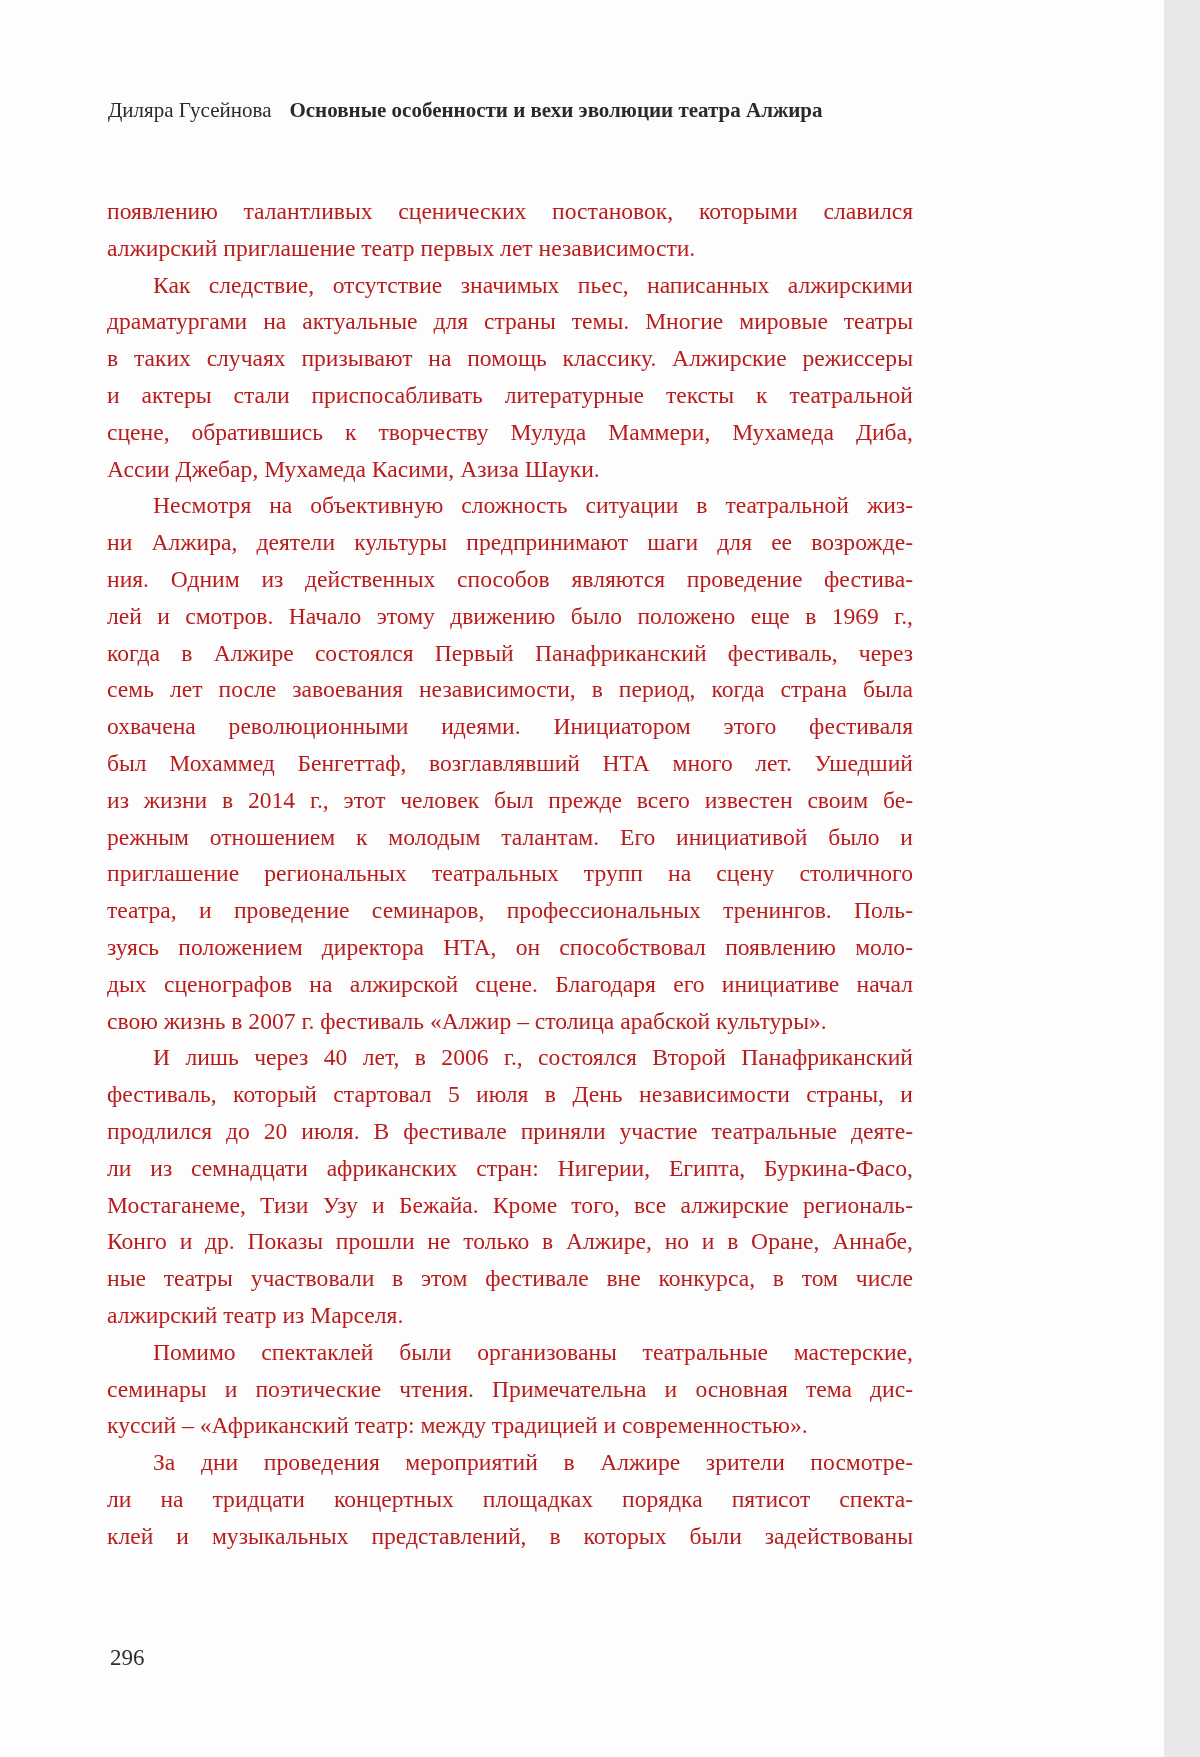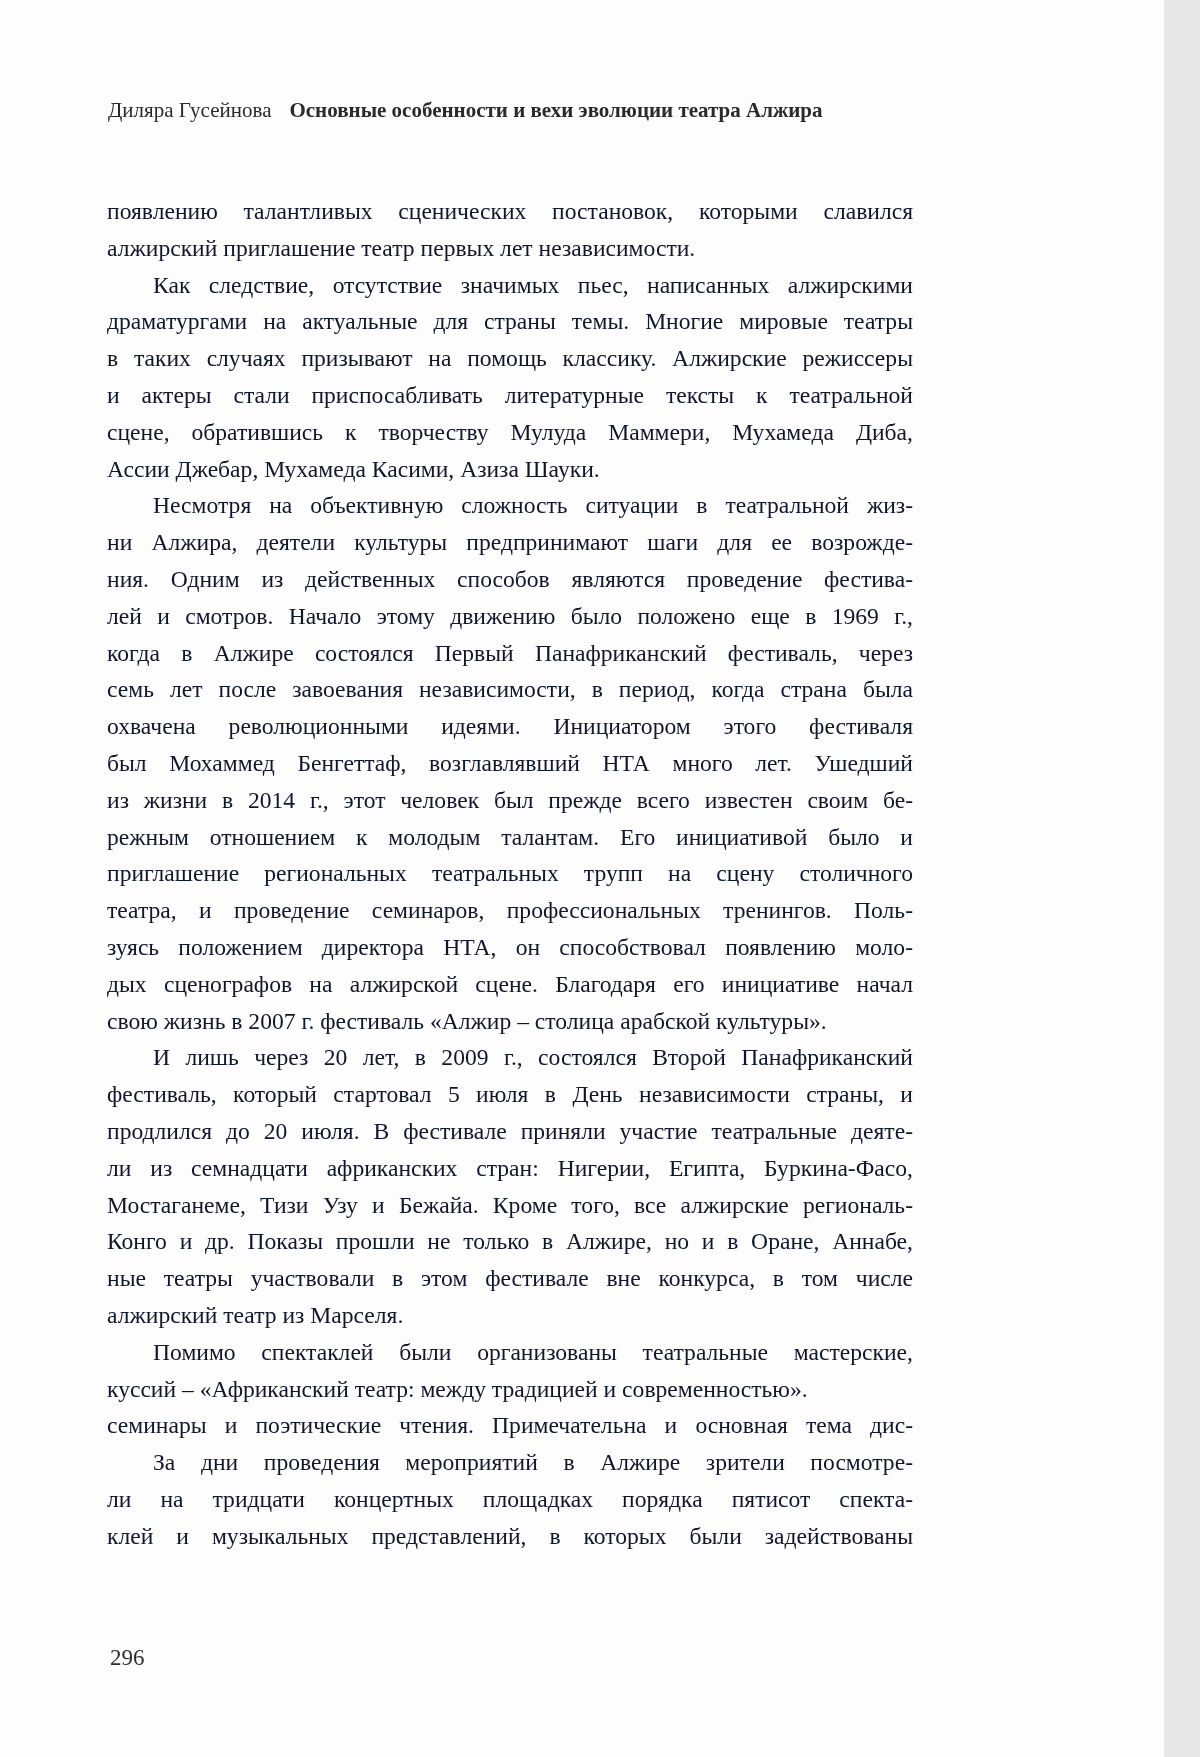--- a/index.html
+++ b/index.html
@@ -33,21 +33,21 @@
     font-weight: bold;
     margin-left: 18px;
   }
   .body-text {
     position: absolute;
     top: 193px;
     left: 107px;
     width: 806px;
     font-size: 23.6px;
     line-height: 36.8px;
-    color: #0f172a;
+    color: #b91c1c;
   }
   .body-text .line {
     text-align: justify;
     text-align-last: justify;
     white-space: nowrap0; 
   }
   .body-text .line.para-end {
     text-align-last: left;
   }
   .body-text .line.indent {
@@ -88,31 +88,31 @@
       <div class="line">семь лет после завоевания независимости, в период, когда страна была</div>
       <div class="line">охвачена революционными идеями. Инициатором этого фестиваля</div>
       <div class="line">был Мохаммед Бенгеттаф, возглавлявший НТА много лет. Ушедший</div>
       <div class="line">из жизни в 2014 г., этот человек был прежде всего известен своим бе-</div>
       <div class="line">режным отношением к молодым талантам. Его инициативой было и</div>
       <div class="line">приглашение региональных театральных трупп на сцену столичного</div>
       <div class="line">театра, и проведение семинаров, профессиональных тренингов. Поль-</div>
       <div class="line">зуясь положением директора НТА, он способствовал появлению моло-</div>
       <div class="line">дых сценографов на алжирской сцене. Благодаря его инициативе начал</div>
       <div class="line para-end">свою жизнь в 2007 г. фестиваль «Алжир – столица арабской культуры».</div>
-      <div class="line indent">И лишь через 20 лет, в 2009 г., состоялся Второй Панафриканский</div>
+      <div class="line indent">И лишь через 40 лет, в 2006 г., состоялся Второй Панафриканский</div>
       <div class="line">фестиваль, который стартовал 5 июля в День независимости страны, и</div>
       <div class="line">продлился до 20 июля. В фестивале приняли участие театральные деяте-</div>
       <div class="line">ли из семнадцати африканских стран: Нигерии, Египта, Буркина-Фасо,</div>
       <div class="line">Мостаганеме, Тизи Узу и Бежайа. Кроме того, все алжирские региональ-</div>
       <div class="line">Конго и др. Показы прошли не только в Алжире, но и в Оране, Аннабе,</div>
       <div class="line">ные театры участвовали в этом фестивале вне конкурса, в том числе</div>
       <div class="line para-end">алжирский театр из Марселя.</div>
       <div class="line indent">Помимо спектаклей были организованы театральные мастерские,</div>
+      <div class="line">семинары и поэтические чтения. Примечательна и основная тема дис-</div>
       <div class="line para-end">куссий – «Африканский театр: между традицией и современностью».</div>
-      <div class="line">семинары и поэтические чтения. Примечательна и основная тема дис-</div>
       <div class="line indent">За дни проведения мероприятий в Алжире зрители посмотре-</div>
       <div class="line">ли на тридцати концертных площадках порядка пятисот спекта-</div>
       <div class="line">клей и музыкальных представлений, в которых были задействованы</div>
     </div>
 
   <div class="page-number">296</div>
 
 </div>
 
 </body></html>

